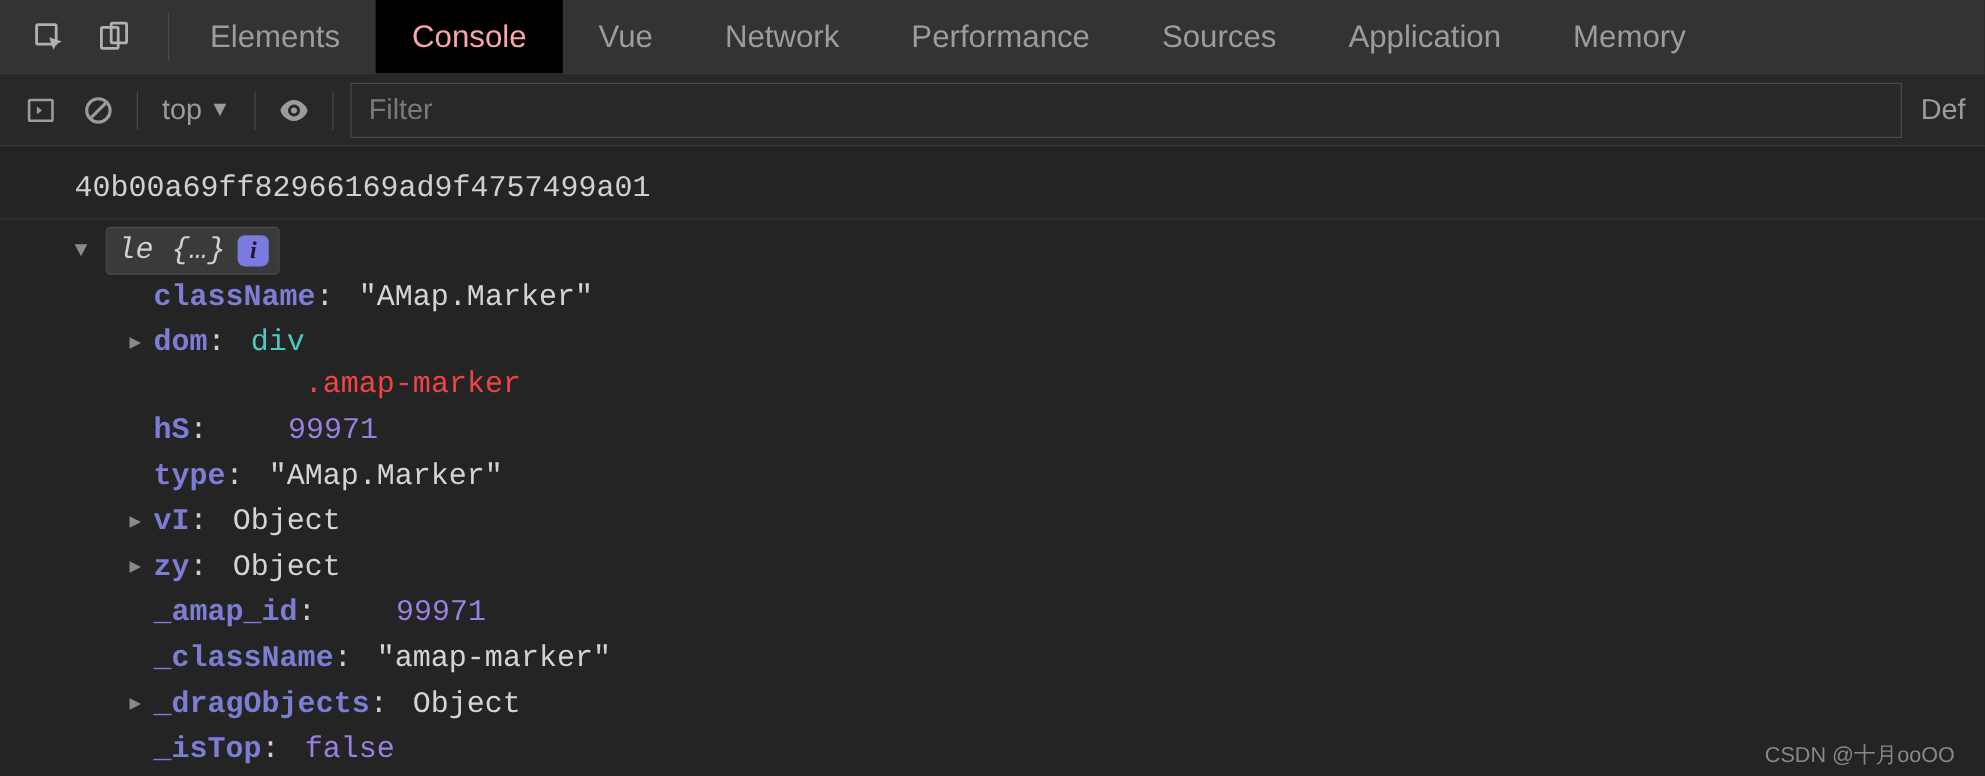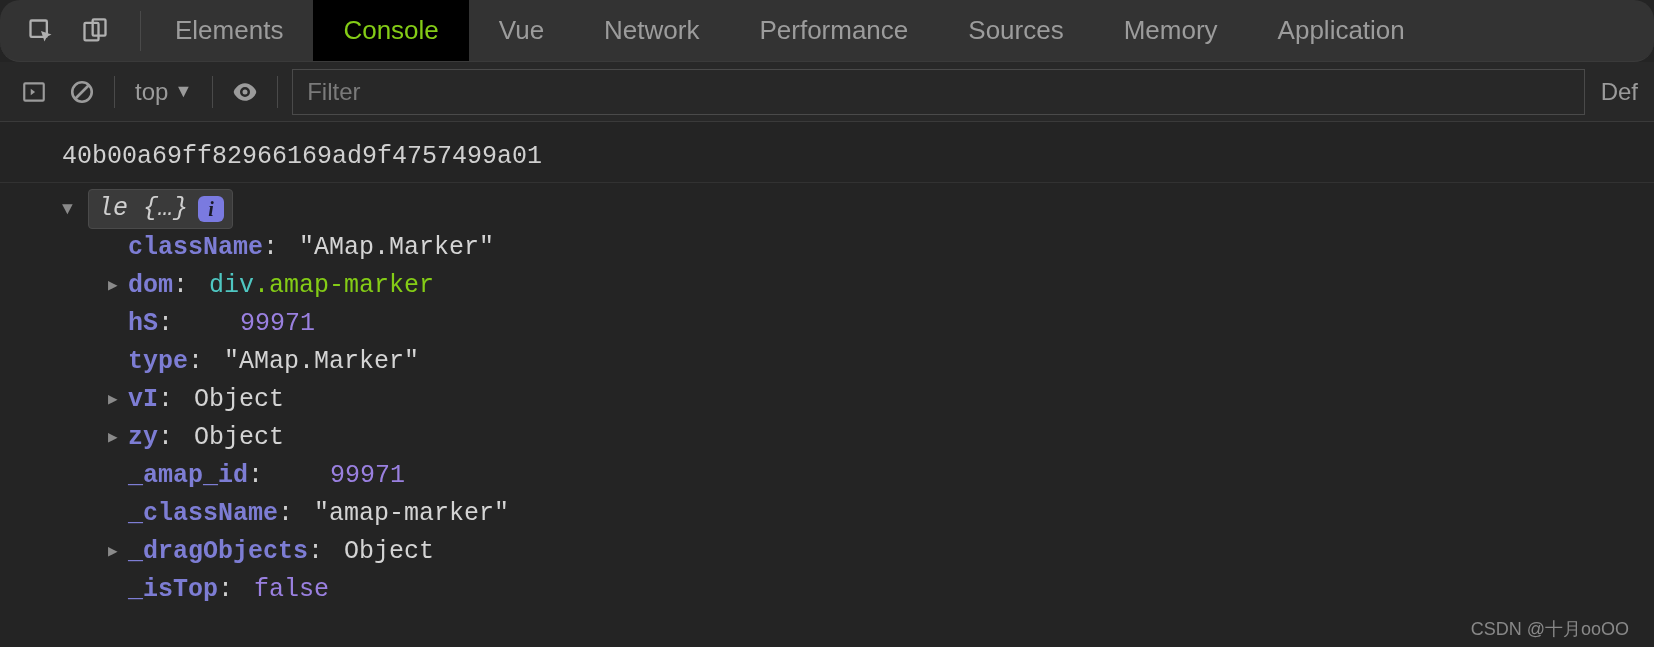--- a/index.html
+++ b/index.html
@@ -12,21 +12,20 @@
     height: 647px;
     overflow: hidden;
     position: relative;
   }
   .tabbar {
     display: flex;
     align-items: stretch;
     height: 62px;
     border-bottom: 1px solid #3a3a3a;
     background: #333333;
-    border-radius: 20px;
   }
   .tabbar .icon-group {
     display: flex;
     align-items: center;
     padding: 0 14px;
   }
   .tabbar .icon-btn {
     display: flex;
     align-items: center;
     justify-content: center;
@@ -49,21 +48,21 @@
   .tab {
     display: flex;
     align-items: center;
     padding: 0 30px;
     color: #9c9c9c;
     cursor: pointer;
     font-size: 26px;
   }
   .tab.selected {
     background: #000000;
-    color: #84cc16;
+    color: #fca5a5;
   }
   .toolbar {
     display: flex;
     align-items: center;
     height: 60px;
     border-bottom: 1px solid #3a3a3a;
     padding: 0 10px;
     background: #282828;
   }
   .toolbar .tool-icon {
@@ -179,21 +178,21 @@
   }
   .prop-key {
     color: #7d7dd4;
     font-weight: 600;
   }
   .prop-colon { color: #cfcfcf; margin: 0 6px 0 0; }
   .val-string { color: #d4d4d4; }
   .val-number { color: #9a80e0; margin-left: 46px; }
   .val-objref { color: #4fc7c2; }
   .val-objtxt { color: #d4d4d4; }
-  .val-domsel { color: #84cc16; }
+  .val-domsel { color: #ef4444; margin-top: 35px; }
   .val-bool { color: #9a80e0; }
   .watermark {
     position: absolute;
     right: 25px;
     bottom: 6px;
     font-size: 18px;
     color: #888;
     font-family: "Segoe UI", Arial, sans-serif;
   }
 </style>
@@ -216,22 +215,22 @@
     </div>
   </div>
   <div class="vsep"></div>
   <div class="tabs">
     <div class="tab">Elements</div>
     <div class="tab selected">Console</div>
     <div class="tab">Vue</div>
     <div class="tab">Network</div>
     <div class="tab">Performance</div>
     <div class="tab">Sources</div>
+    <div class="tab">Application</div>
     <div class="tab">Memory</div>
-    <div class="tab">Application</div>
   </div>
 </div>
 
 <div class="toolbar">
   <div class="tool-icon">
     <svg width="26" height="26" viewBox="0 0 24 24" fill="none" stroke="currentColor" stroke-width="2">
       <rect x="3" y="4" width="18" height="16" rx="1"></rect>
       <path d="M9 9 L13 12 L9 15" fill="currentColor" stroke="none"></path>
     </svg>
   </div>

